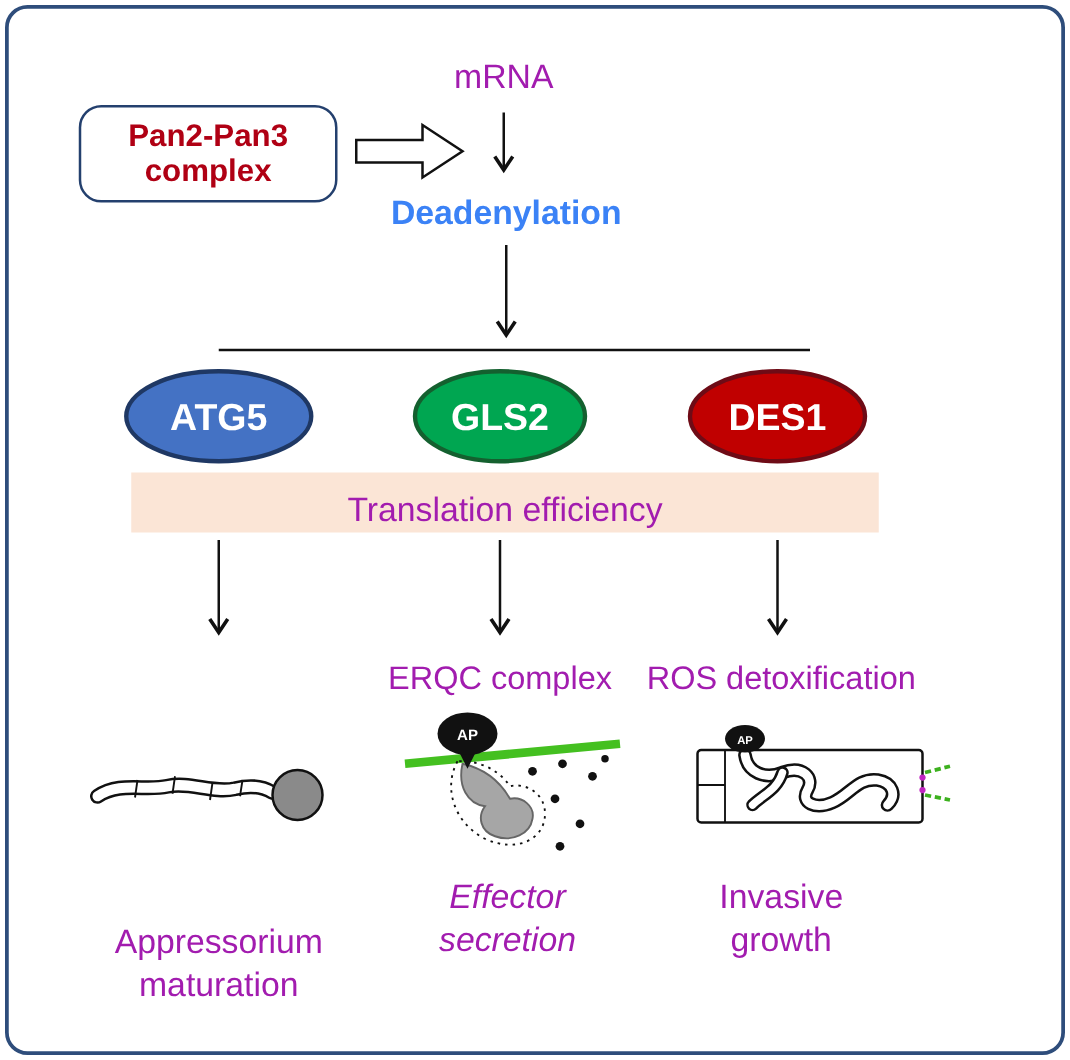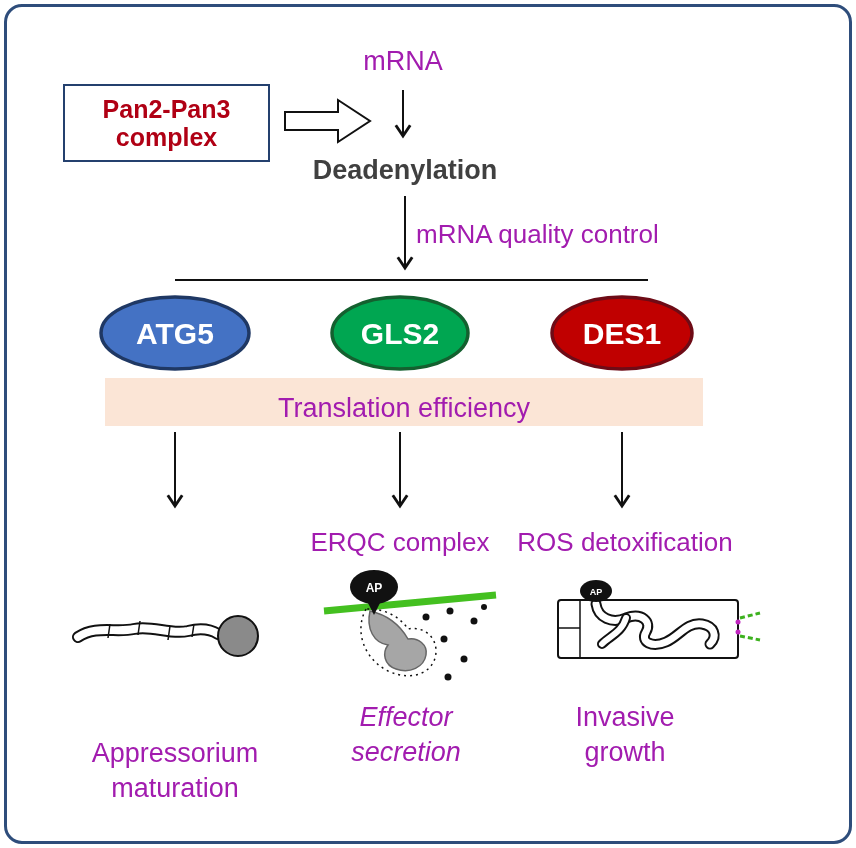--- a/index.html
+++ b/index.html
@@ -10,25 +10,25 @@
   }
   .frame{
     position:absolute;inset:4px;border:3px solid #2e4d7b;border-radius:18px;
     pointer-events:none;
   }
   .abs{position:absolute;}
   .txt{position:absolute;text-align:center;color:#a21caf;}
   .t-mrna{left:303px;top:46px;width:200px;font-size:27px;}
   .pan-box{
     left:63px;top:84px;width:203px;height:74px;
-    border:2.5px solid #24406e;border-radius:0;background:#fff;
+    border:2.5px solid #24406e;border-radius:18px;background:#fff;
     display:flex;flex-direction:column;align-items:center;justify-content:center;
     font-weight:bold;font-size:25px;line-height:1.12;color:#b00014;
   }
-  .t-deaden{left:280px;top:155px;width:250px;font-size:27px;font-weight:bold;color:#404040;}
+  .t-deaden{left:280px;top:155px;width:250px;font-size:27px;font-weight:bold;color:#3b82f6;}
   .t-qc{left:416px;top:219px;width:300px;font-size:26px;text-align:left;}
   .t-banner{left:105px;top:378px;width:598px;height:60px;font-size:27px;
     display:flex;align-items:center;justify-content:center;}
   .t-outcome{top:527px;font-size:26px;}
   .t-outcome.o1{left:75px;width:200px;}
   .t-outcome.o2{left:290px;width:220px;}
   .t-outcome.o3{left:505px;width:240px;}
   .t-result{top:700px;font-size:27px;line-height:1.3;}
   .t-result.r1{left:60px;width:230px;margin-top:36px;}
   .t-result.r2{left:296px;width:220px;font-style:italic;}
@@ -76,21 +76,20 @@
   </svg>
 
   <div class="txt t-mrna">mRNA</div>
 
   <div class="abs pan-box">
     <span>Pan2-Pan3</span>
     <span>complex</span>
   </div>
 
   <div class="txt t-deaden">Deadenylation</div>
-  <div class="txt t-qc">mRNA quality control</div>
 
   <div class="txt t-banner">Translation efficiency</div>
 
   <div class="txt t-outcome o2">ERQC complex</div>
   <div class="txt t-outcome o3">ROS detoxification</div>
 
   <svg class="illus" style="left:70px;top:595px;" width="200" height="75" viewBox="0 0 200 75">
     <path d="M8,42 C26,30 46,38 64,34 C82,30 100,40 118,36 C130,33 140,34 148,39" fill="none" stroke="#111" stroke-width="12" stroke-linecap="round"></path>
     <path d="M8,42 C26,30 46,38 64,34 C82,30 100,40 118,36 C130,33 140,34 148,39" fill="none" stroke="#fff" stroke-width="8" stroke-linecap="round"></path>
     <g stroke="#111" stroke-width="1.5">

